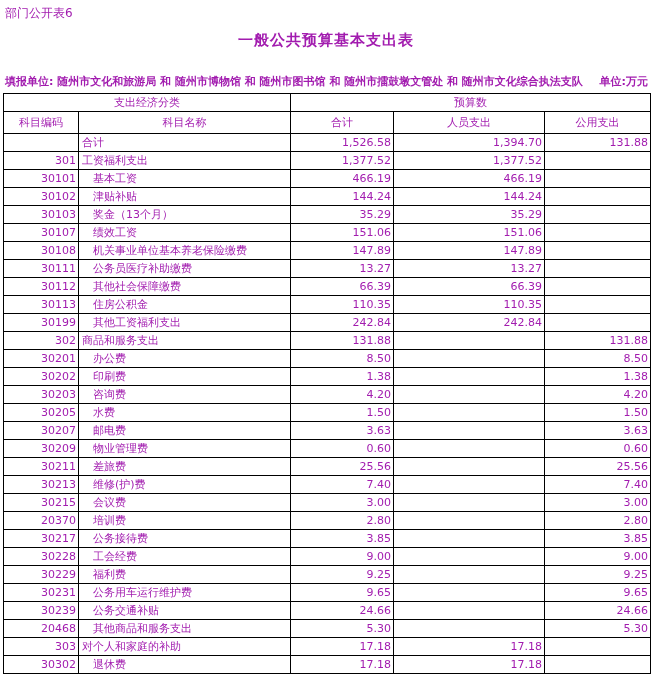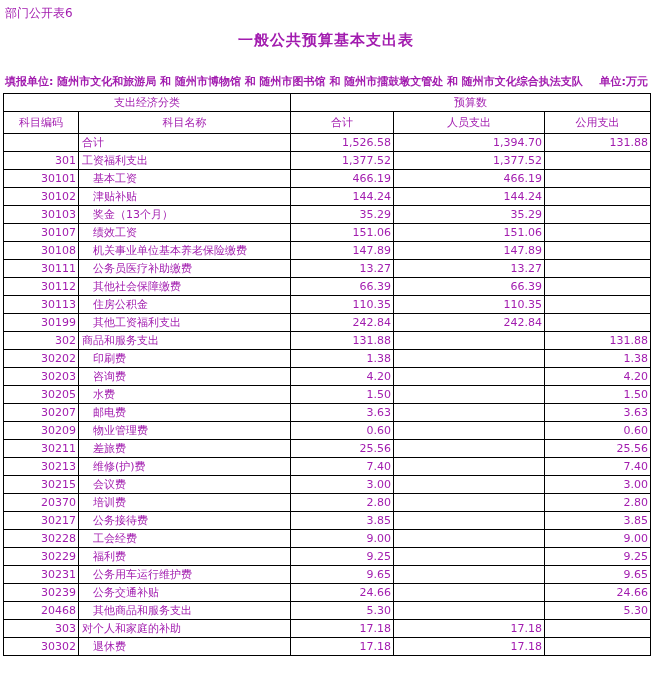--- a/index.html
+++ b/index.html
@@ -188,20 +188,27 @@
           <td class="num"></td>
         </tr>
         <tr class="drow">
           <td class="code">302</td>
           <td class="name lv0">商品和服务支出</td>
           <td class="num">131.88</td>
           <td class="num"></td>
           <td class="num">131.88</td>
         </tr>
         <tr class="drow">
+          <td class="code">30201</td>
+          <td class="name lv1">办公费</td>
+          <td class="num">8.50</td>
+          <td class="num"></td>
+          <td class="num">8.50</td>
+        </tr>
+        <tr class="drow">
           <td class="code">30202</td>
           <td class="name lv1">印刷费</td>
           <td class="num">1.38</td>
           <td class="num"></td>
           <td class="num">1.38</td>
         </tr>
         <tr class="drow">
           <td class="code">30203</td>
           <td class="name lv1">咨询费</td>
           <td class="num">4.20</td>

